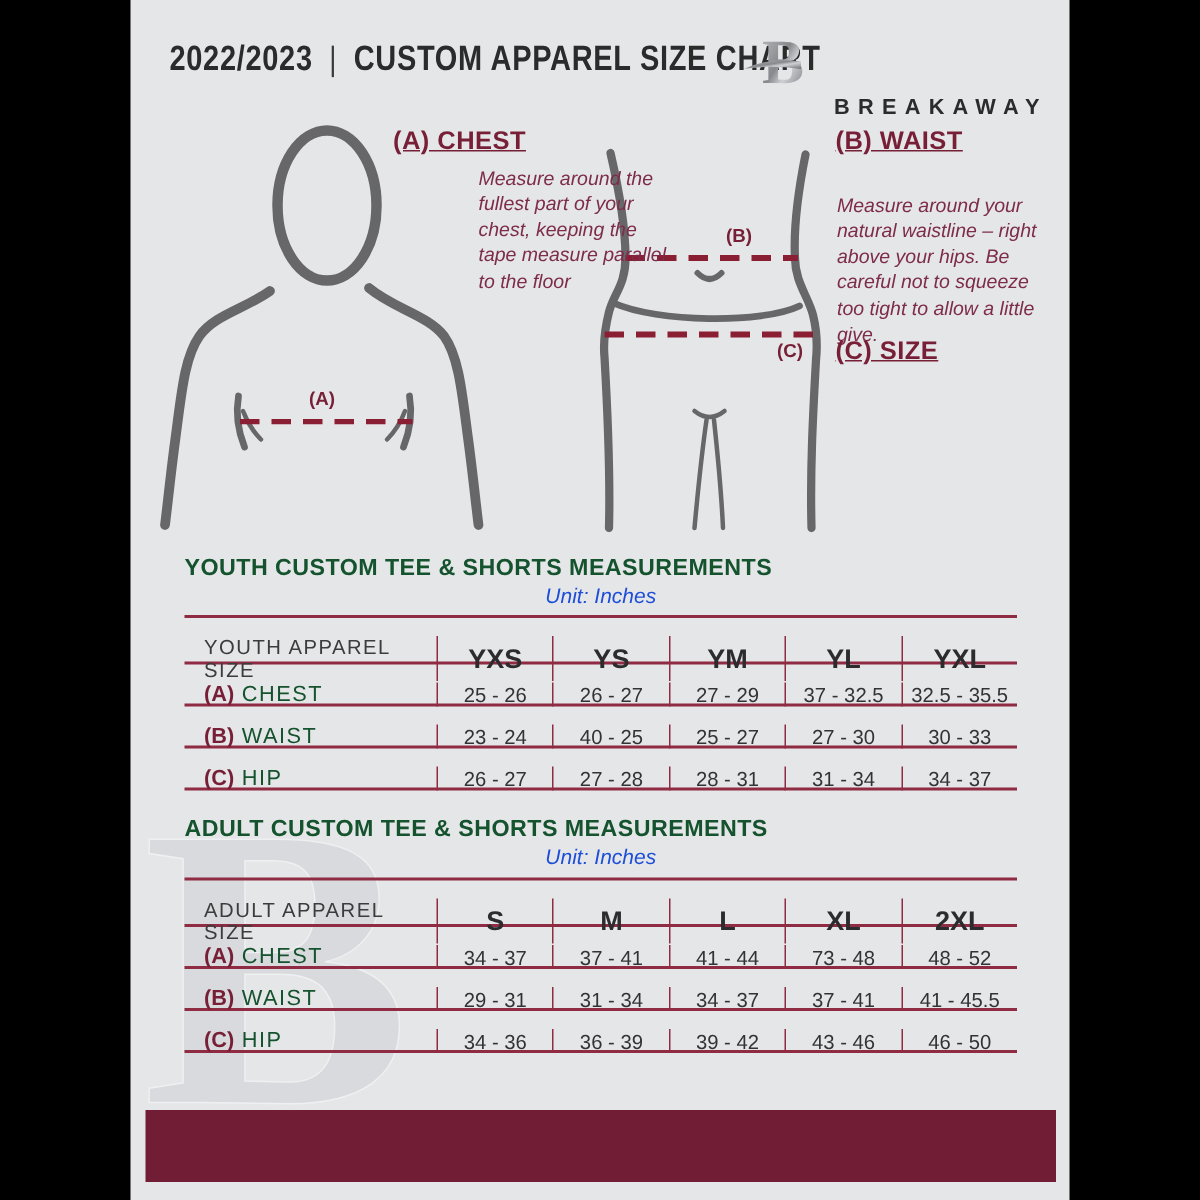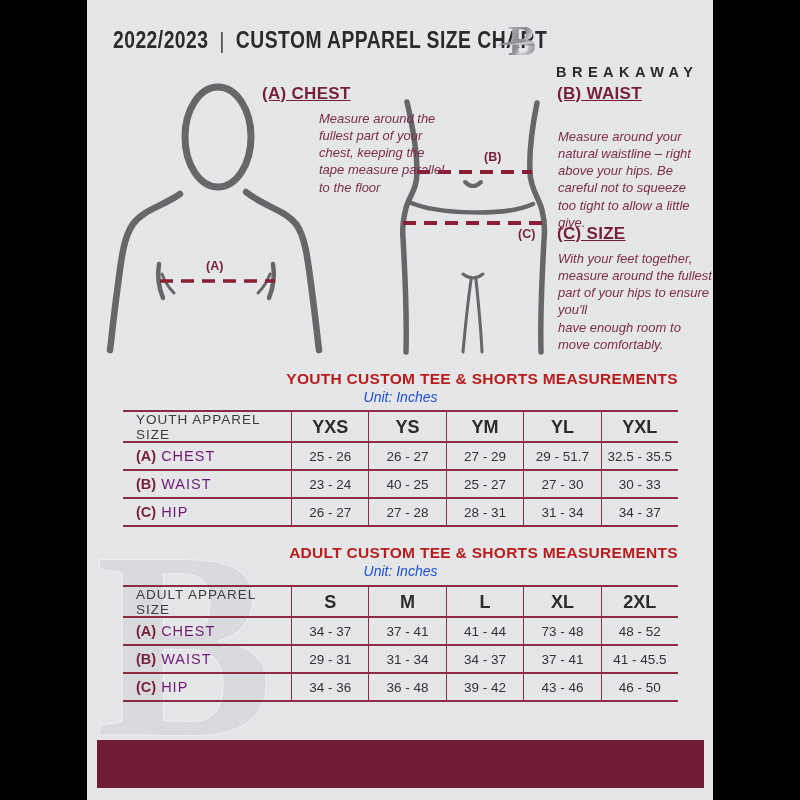--- a/index.html
+++ b/index.html
@@ -31,39 +31,39 @@
   
   .fig{position:absolute;}
   .meas-label{position:absolute;font-weight:bold;font-size:12.5px;color:var(--maroon);z-index:3;}
 
   
   .guide-h{position:absolute;font-weight:bold;font-size:17px;color:var(--maroon);letter-spacing:.3px;z-index:3;text-decoration:underline;}
   .guide-b{position:absolute;font-style:italic;font-size:13px;line-height:1.32;
     color:var(--maroon-body);z-index:3;white-space:pre-line;}
 
   
-  .sec-title{position:absolute;left:36px;width:555px;text-align:right;
-    font-weight:bold;font-size:15.5px;color:#b91c1c;letter-spacing:.3px;z-index:3;}
+  .sec-title{position:absolute;left:36px;width:555px;text-align:left;
+    font-weight:bold;font-size:15.5px;color:#14532d;letter-spacing:.3px;z-index:3;}
   .sec-unit{position:absolute;left:36px;width:555px;text-align:center;
     font-style:italic;font-size:14px;color:#1d4ed8;z-index:3;}
 
   
   .size-table{position:absolute;left:36px;width:555px;z-index:3;
     border-top:2px solid var(--tborder);border-bottom:2px solid var(--tborder);}
   .t-row{display:grid;grid-template-columns:168px repeat(5,1fr);height:26px;
     border-bottom:2px solid var(--tborder);}
   .t-row.t-head{height:29px;}
   .t-row:last-child{border-bottom:none;}
   .t-cell{display:flex;align-items:center;justify-content:center;
-    border-left:1.5px solid var(--tborder);font-size:13.5px;color:var(--cell);}
+    border-left:1.5px solid var(--tborder);font-size:13.5px;color:var(--cell);margin-top:12px;}
   .t-first{border-left:none;justify-content:flex-start;padding-left:13px;}
   .t-head .t-cell{font-weight:bold;font-size:18px;color:#2c2c2e;}
   .t-head .t-first{font-weight:normal;font-size:13.5px;letter-spacing:1px;color:#3c3c3e;}
   .row-prefix{color:var(--maroon);font-weight:bold;font-size:14.5px;margin-right:5px;}
-  .row-name{color:#701a75;font-size:14.5px;letter-spacing:1px;text-align:right;}
+  .row-name{color:#14532d;font-size:14.5px;letter-spacing:1px;text-align:right;}
 
   
   .watermark{position:absolute;left:8px;top:538px;font-family:"Liberation Serif",serif;
     font-weight:bold;font-size:268px;line-height:.8;color:var(--watermark);
     -webkit-text-stroke:1px #eff0f2;z-index:1;user-select:none;}
   .footer-bar{position:absolute;left:10px;top:740px;width:607px;height:48px;
     background:var(--footer);z-index:4;}
 </style>
 </head>
 <body>
@@ -125,22 +125,20 @@
     <div class="meas-label" style="left:397px;top:150px;">(B)</div>
     <div class="meas-label" style="left:431px;top:227px;">(C)</div>
 
     <div class="guide-h" style="left:175px;top:84px;">(A) CHEST</div>
     <div class="guide-b" style="left:192px;top:110px;width:132px;margin-left:40px;">Measure around the fullest part of your chest, keeping the tape measure parallel to the floor</div>
 
     <div class="guide-h" style="left:470px;top:84px;">(B) WAIST</div>
     <div class="guide-b" style="left:471px;top:128px;width:148px;">Measure around your natural waistline – right above your hips. Be careful not to squeeze too tight to allow a little give.</div>
 
     <div class="guide-h" style="left:470px;top:224px;">(C) SIZE</div>
-    <div class="guide-b" style="left:471px;top:250px;width:155px;">With your feet together, measure around the fullest part of your hips to ensure you'll
-have enough room to move comfortably.</div>
 
     <div class="sec-title" style="top:370px;">YOUTH CUSTOM TEE &amp; SHORTS MEASUREMENTS</div>
     <div class="sec-unit" style="top:389px;">Unit: Inches</div>
 
     <div class="size-table" style="top:410px;">
       <div class="t-row t-head">
         <div class="t-cell t-first">YOUTH APPAREL SIZE</div>
         <div class="t-cell">YXS</div>
         <div class="t-cell">YS</div>
         <div class="t-cell">YM</div>
@@ -148,21 +146,21 @@
         <div class="t-cell">YXL</div>
       </div>
       <div class="t-row">
         <div class="t-cell t-first">
           <span class="row-prefix">(A)</span>
           <span class="row-name">CHEST</span>
         </div>
         <div class="t-cell">25 - 26</div>
         <div class="t-cell">26 - 27</div>
         <div class="t-cell">27 - 29</div>
-        <div class="t-cell">29 - 51.7</div>
+        <div class="t-cell">37 - 32.5</div>
         <div class="t-cell">32.5 - 35.5</div>
       </div>
       <div class="t-row">
         <div class="t-cell t-first">
           <span class="row-prefix">(B)</span>
           <span class="row-name">WAIST</span>
         </div>
         <div class="t-cell">23 - 24</div>
         <div class="t-cell">40 - 25</div>
         <div class="t-cell">25 - 27</div>
@@ -215,21 +213,21 @@
         <div class="t-cell">34 - 37</div>
         <div class="t-cell">37 - 41</div>
         <div class="t-cell">41 - 45.5</div>
       </div>
       <div class="t-row">
         <div class="t-cell t-first">
           <span class="row-prefix">(C)</span>
           <span class="row-name">HIP</span>
         </div>
         <div class="t-cell">34 - 36</div>
-        <div class="t-cell">36 - 48</div>
+        <div class="t-cell">36 - 39</div>
         <div class="t-cell">39 - 42</div>
         <div class="t-cell">43 - 46</div>
         <div class="t-cell">46 - 50</div>
       </div>
     </div>
 
     <div class="footer-bar"></div>
   </div>
 </div>
 

